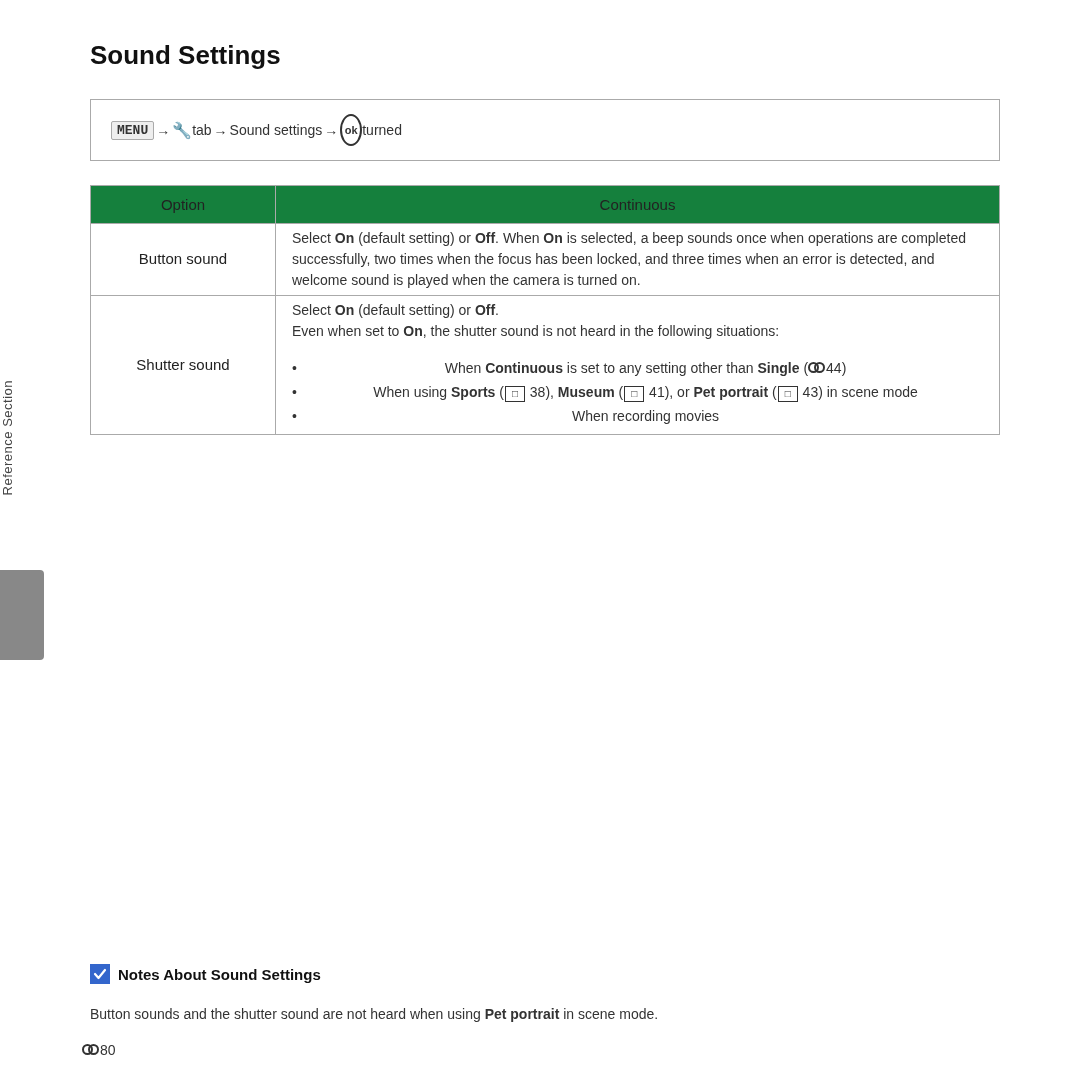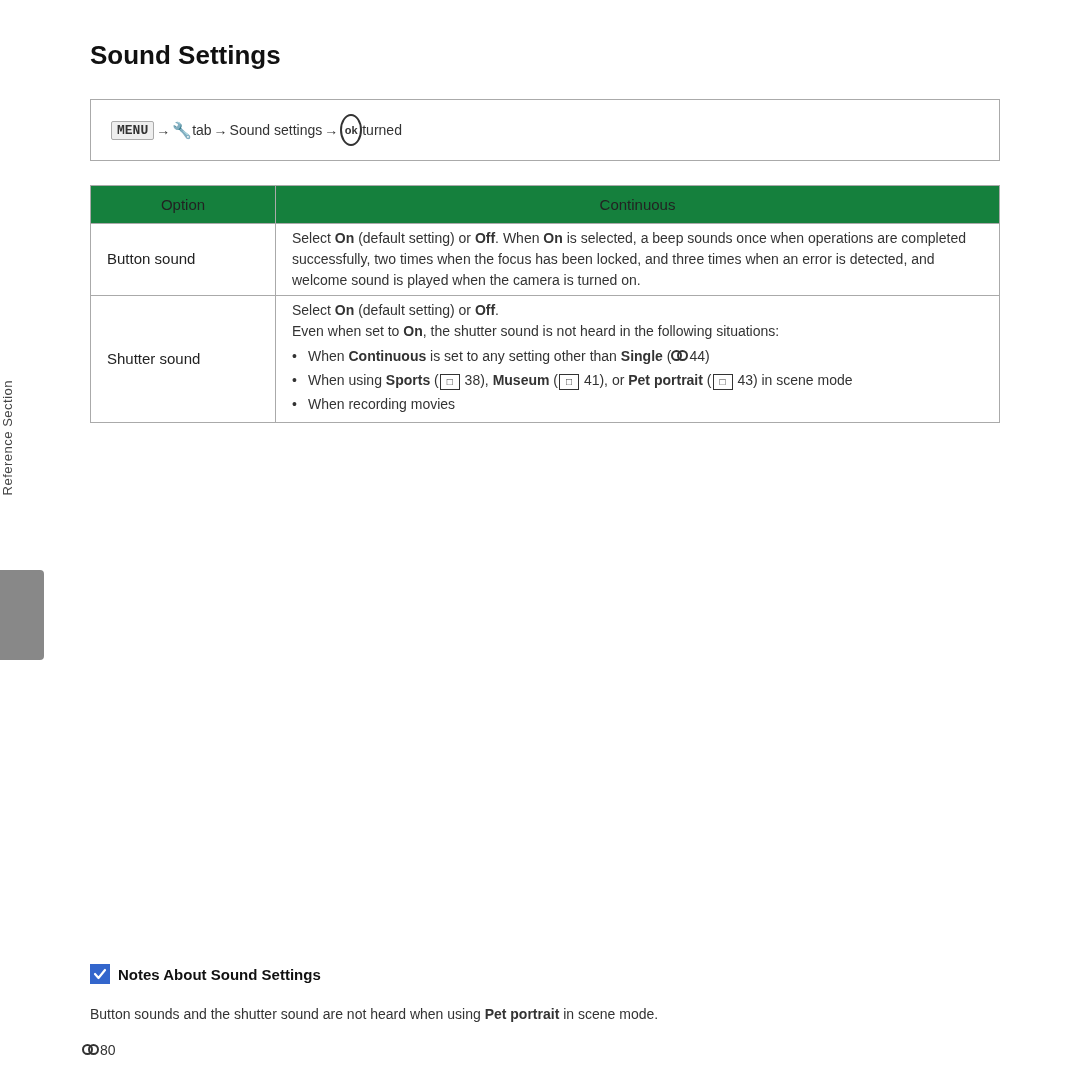--- a/index.html
+++ b/index.html
@@ -106,34 +106,36 @@
       border: 1px solid #aaaaaa;
       padding: 4px 16px;
       vertical-align: middle;
       font-family: Arial, sans-serif;
       font-size: 14px;
       line-height: 1.5;
       color: #333333;
     }
 
     .settings-table td:first-child {
+      text-align: center;
       white-space: nowrap;
       width: 185px;
       font-size: 15px;
       color: #222;
     }
 
     .settings-table td b {
       font-weight: bold;
     }
 
     .bullet-list {
       list-style: none;
       padding: 0;
-      margin: 4px 0 0 0;
+      margin: 16px 0 0 0;
+      text-align: center;
     }
 
     .bullet-list li {
       padding-left: 16px;
       position: relative;
       margin-bottom: 3px;
     }
 
     .bullet-list li::before {
       content: '•';

